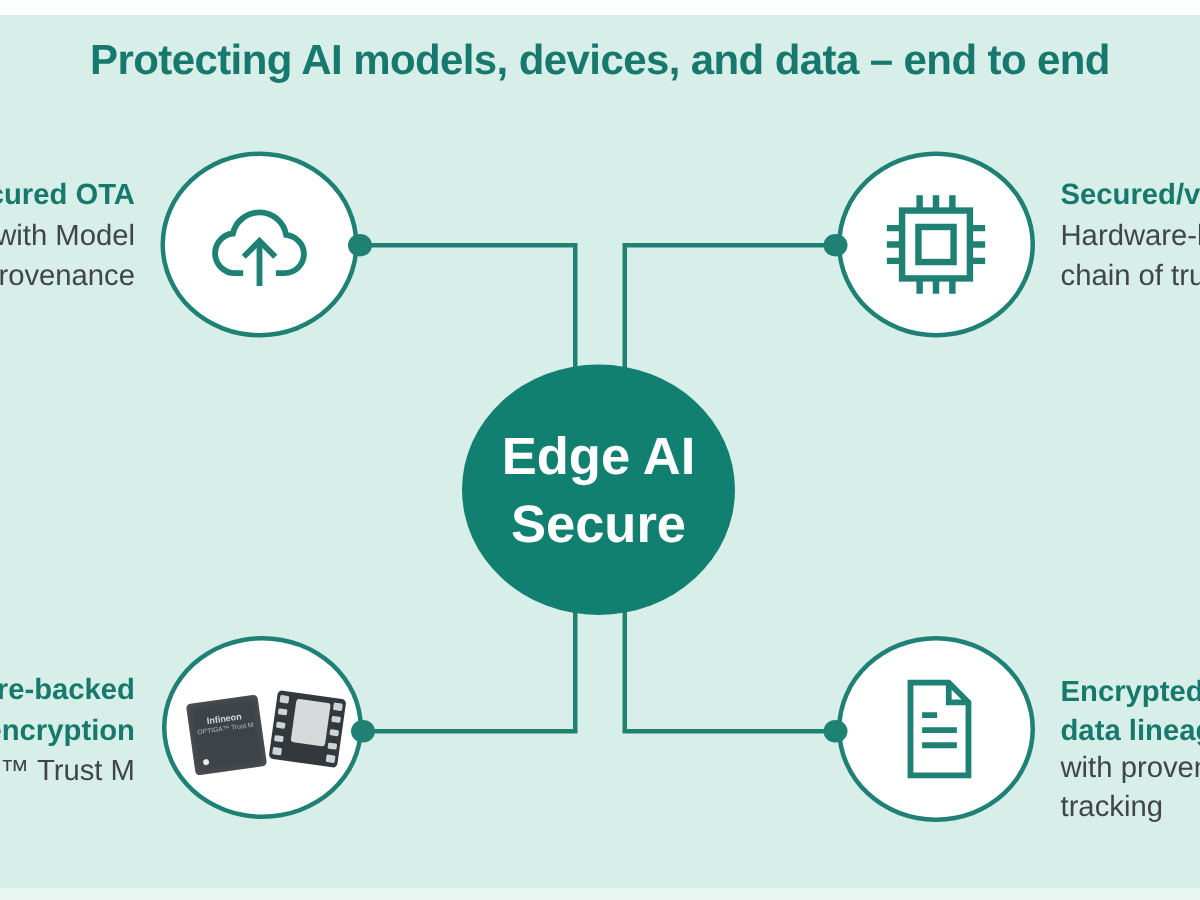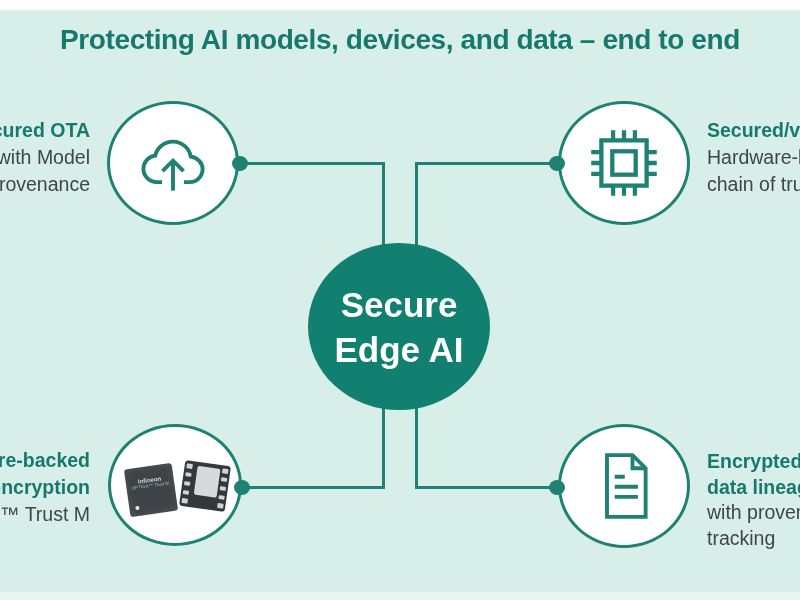--- a/index.html
+++ b/index.html
@@ -119,22 +119,22 @@
 
   <div class="node node-br">
     <svg width="68" height="78" viewBox="0 0 88 100" fill="none" stroke="currentColor" stroke-width="5">
       <path d="M22 10 H55 L72 27 V90 H22 Z"></path>
       <path d="M55 10 V27 H72"></path>
       <path d="M32 38 H45 M32 51 H62 M32 64 H62"></path>
     </svg>
   </div>
 
   <div class="hub">
+    <div class="hub-line">Edge AI</div>
     <div class="hub-line">Secure</div>
-    <div class="hub-line">Edge AI</div>
   </div>
 
   <div class="dot dot-tl"></div>
   <div class="dot dot-tr"></div>
   <div class="dot dot-bl"></div>
   <div class="dot dot-br"></div>
 
   <div class="label label-tl">
     <div class="t">Secured OTA</div>
     <div class="g">with Model</div>

